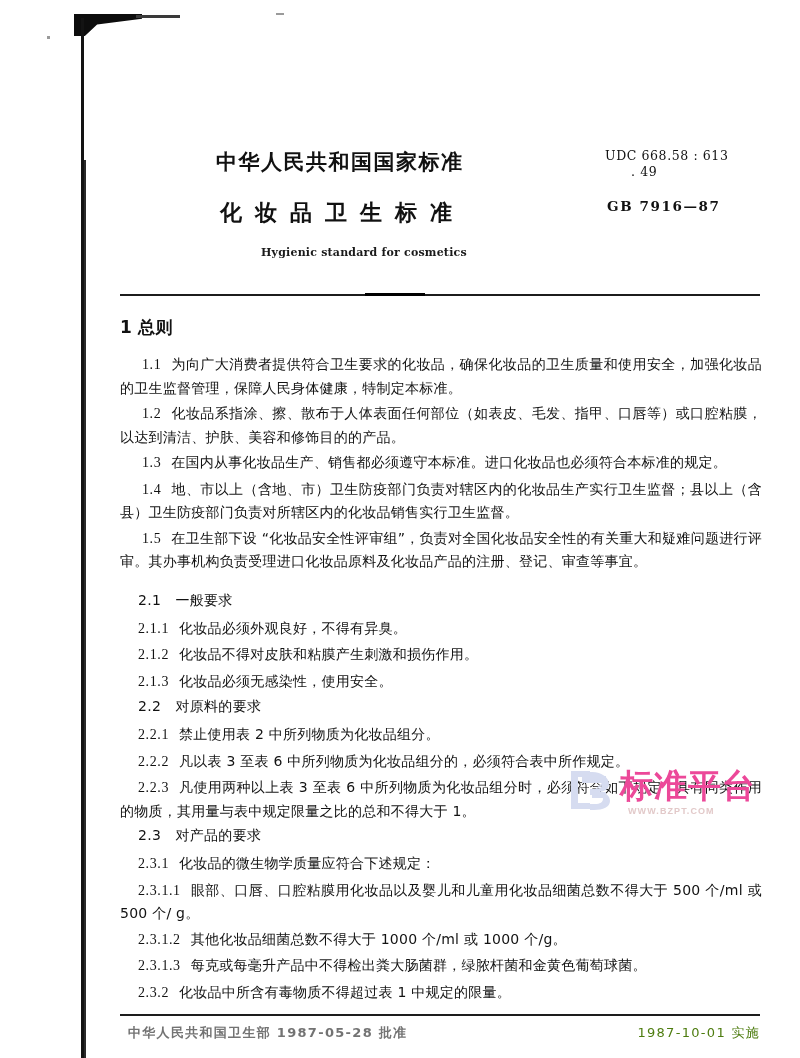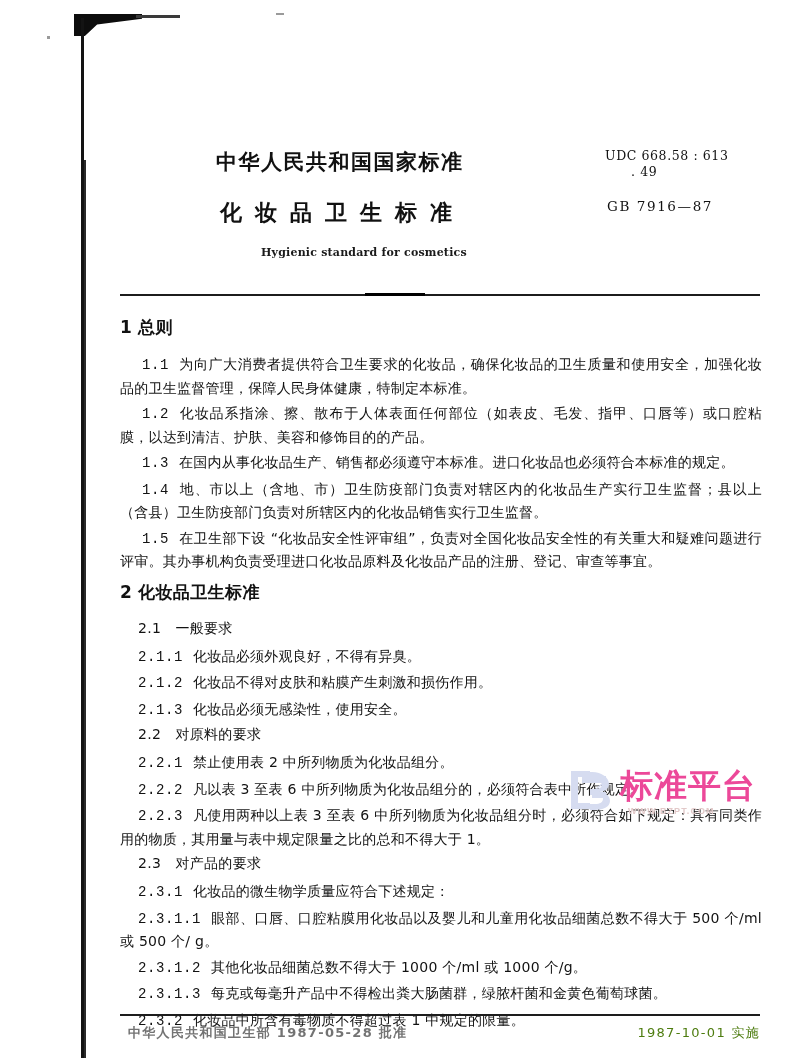--- a/index.html
+++ b/index.html
@@ -136,21 +136,21 @@
   }
   .udc-line2 {
     padding-left: 26px;
   }
   .gb-number {
     position: absolute;
     left: 487px;
     top: 58px;
     font-family: "DejaVu Serif", "Liberation Serif", serif;
     font-size: 13.5px;
-    font-weight: normal;
+    font-weight: bold;
     color: #111;
     letter-spacing: 1.6px;
     white-space: nowrap;
   }
 
   .header-rule {
     position: absolute;
     left: 80px;
     top: 294px;
     width: 640px;
@@ -194,21 +194,21 @@
   }
   .para {
     font-size: 14px;
     line-height: 22.5px;
     letter-spacing: 0.25px;
     margin: 0 0 3px 0;
     text-indent: 22px;
     text-align: justify;
   }
   .para .lbl {
-    font-family: Liberation Mono, monospace;
+    font-family: Liberation Serif, serif;
     font-weight: normal;
     letter-spacing: 0.6px;
   }
   .para .gap {
     display: inline-block;
     width: 10px;
   }
   .para.flush {
     text-indent: 18px;
   }
@@ -338,23 +338,20 @@
     <p class="para"><span class="lbl">1.2</span><span class="gap"></span><span>化妆品系指涂、擦、散布于人体表面任何部位（如表皮、毛发、指甲、口唇等）或口腔粘膜，以达到清洁、护肤、美容和修饰目的的产品。</span></p>
 
     <p class="para"><span class="lbl">1.3</span><span class="gap"></span><span>在国内从事化妆品生产、销售都必须遵守本标准。进口化妆品也必须符合本标准的规定。</span></p>
 
     <p class="para"><span class="lbl">1.4</span><span class="gap"></span><span>地、市以上（含地、市）卫生防疫部门负责对辖区内的化妆品生产实行卫生监督；县以上（含县）卫生防疫部门负责对所辖区内的化妆品销售实行卫生监督。</span></p>
 
     <p class="para"><span class="lbl">1.5</span><span class="gap"></span><span>在卫生部下设 “化妆品安全性评审组”，负责对全国化妆品安全性的有关重大和疑难问题进行评审。其办事机构负责受理进口化妆品原料及化妆品产品的注册、登记、审查等事宜。</span></p>
 
     <div class="spacer-sm"></div>
 
-    <div class="sec-head">
-      <span class="num">2</span><span>化妆品卫生标准</span>
-    </div>
 
     <div class="spacer-sm"></div>
 
     <div class="sub-head">2.1　一般要求</div>
 
     <p class="para flush"><span class="lbl">2.1.1</span><span class="gap"></span><span>化妆品必须外观良好，不得有异臭。</span></p>
 
     <p class="para flush"><span class="lbl">2.1.2</span><span class="gap"></span><span>化妆品不得对皮肤和粘膜产生刺激和损伤作用。</span></p>
 
     <p class="para flush"><span class="lbl">2.1.3</span><span class="gap"></span><span>化妆品必须无感染性，使用安全。</span></p>

